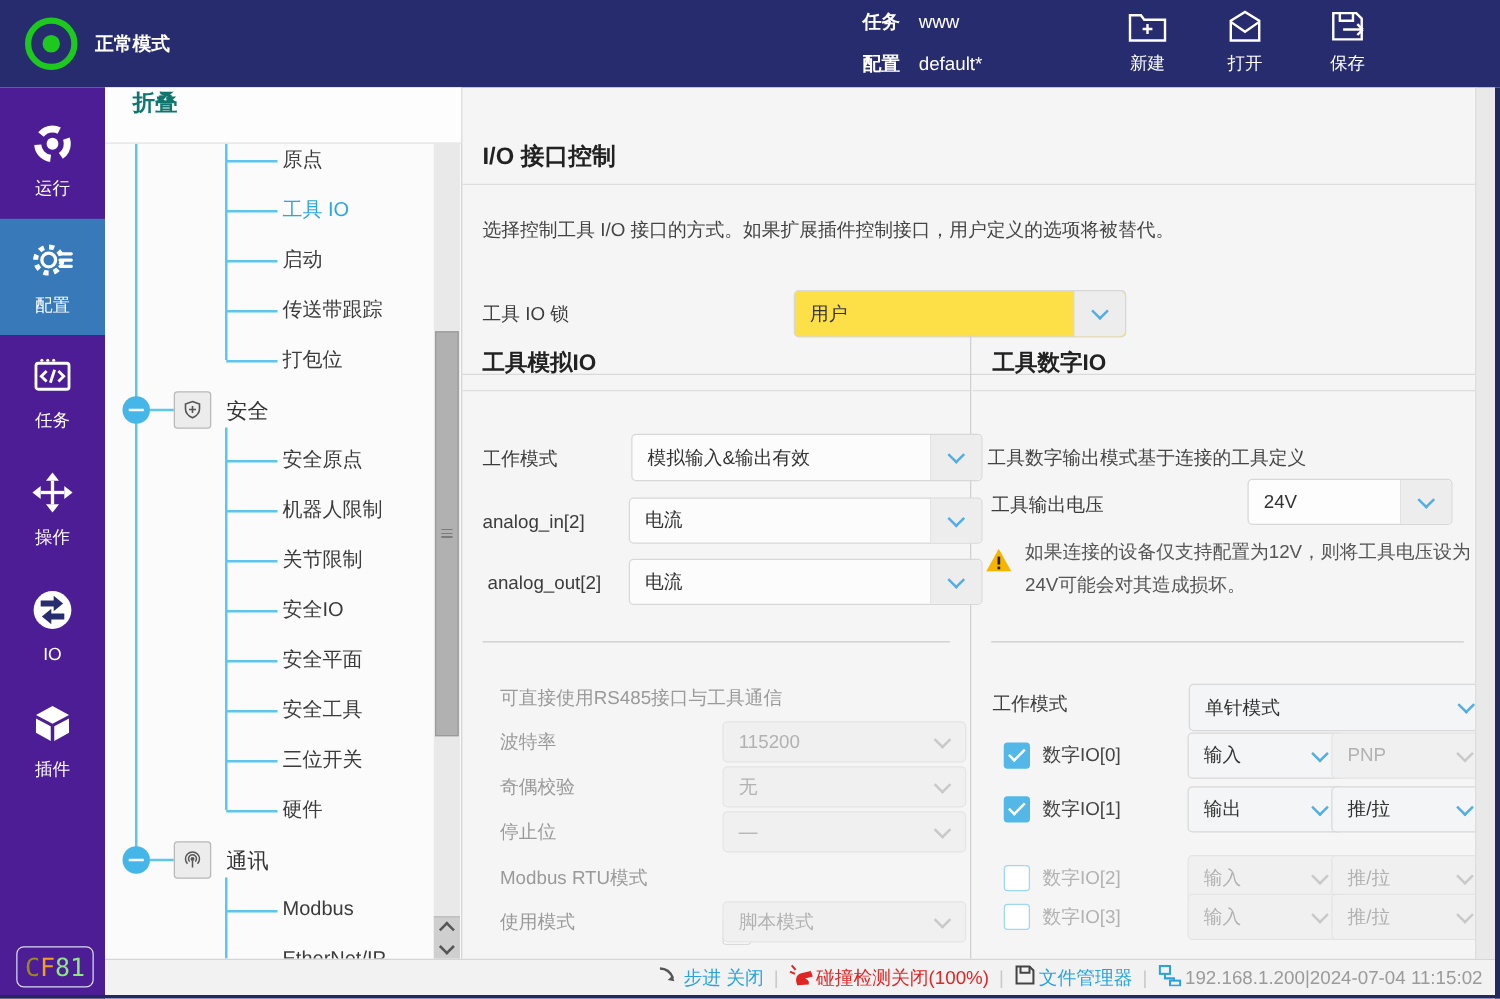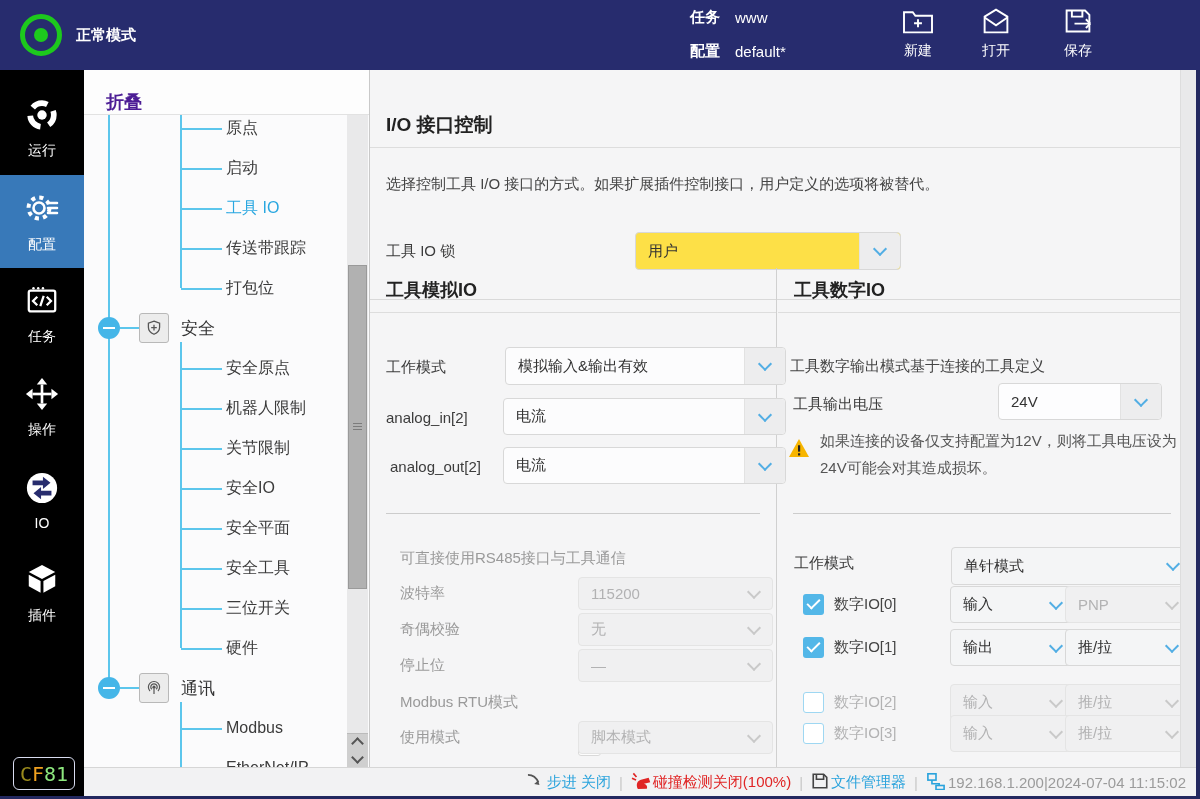--- a/index.html
+++ b/index.html
@@ -10,31 +10,31 @@
   
   .topbar{left:0;top:0;width:1200px;height:70px;background:#272c6e;color:#fff;}
   .ring{left:20px;top:14px;width:42px;height:42px;border:5px solid #1dc91d;border-radius:50%;}
   .ring::after{content:"";position:absolute;left:9px;top:9px;width:14px;height:14px;background:#1dc91d;border-radius:50%;}
   .mode{left:76px;top:0;height:70px;display:flex;align-items:center;font-size:15px;font-weight:bold;}
   .tbrow{display:flex;gap:15px;font-size:15px;align-items:center;}
   .tbrow .k{font-weight:bold;}
   .tb-act{width:70px;display:flex;flex-direction:column;align-items:center;gap:4px;font-size:14px;cursor:pointer;}
 
   
-  .sidebar{left:0;top:70px;width:84px;height:729px;background:#000000;}
+  .sidebar{left:0;top:70px;width:84px;height:729px;background:#4c1d95;}
   .side-item{height:93px;display:flex;flex-direction:column;align-items:center;justify-content:center;gap:7px;color:#fff;font-size:14px;cursor:pointer;}
   .side-item.sel{background:#3879b9;}
   .badge{left:13px;bottom:9px;width:62px;height:33px;border:1px solid #d8dcf0;border-radius:6px;
          display:flex;align-items:center;justify-content:center;font-family:"DejaVu Sans Mono","Liberation Mono",monospace;font-size:20px;}
   .bc{color:#9a8a1c}.bf{color:#f0a11f}.bn{color:#8de87e}
 
   
   .treepanel{left:84px;top:70px;width:286px;height:697px;background:#fbfbfc;border-right:1px solid #c9c9c9;}
   .tree-head{left:0;top:0;width:100%;height:45px;background:#fdfdfd;border-bottom:1px solid #e2e2e2;
-             display:flex;align-items:flex-end;padding-left:22px;font-size:18px;font-weight:bold;color:#4c1d95;}
+             display:flex;align-items:flex-start;padding-left:22px;font-size:18px;font-weight:bold;color:#0f766e;}
   .tree-body{left:0;top:45px;right:22px;bottom:0;overflow:hidden;}
   .vline{position:absolute;width:0;border-left:2px solid #5cc6ec;}
   .trow{height:40px;position:relative;display:flex;align-items:center;cursor:pointer;}
   .trow.child::before{content:"";position:absolute;left:97px;top:50%;width:41px;height:0;border-top:2px solid #5cc6ec;}
   .trow.child .tlabel{margin-left:142px;font-size:16px;color:#3b3b3b;}
   .trow.child.sel .tlabel{color:#29a7e0;}
   .minus{position:relative;margin-left:14px;width:22px;height:22px;background:#45b6e8;border-radius:50%;flex:none;}
   .minus::after{content:"";position:absolute;left:5px;top:10px;width:12px;height:2px;background:#fff;}
   .pline{width:19px;border-top:2px solid #5cc6ec;flex:none;}
   .pbox{width:28px;height:28px;background:#ececec;border:1px solid #b8b8b8;border-radius:3px;
@@ -224,25 +224,25 @@
 
       <div class="vline" style="left:24px;top:0;height:573px;"></div>
       <div class="vline" style="left:96px;top:0;height:173px;"></div>
       <div class="vline" style="left:96px;top:227px;height:306px;"></div>
       <div class="vline" style="left:96px;top:587px;height:65px;"></div>
 
       <div style="margin-top:-7px;">
         <div class="trow child">
             <span class="tlabel">原点</span>
           </div>
-        <div class="trow child">
-            <span class="tlabel">启动</span>
-          </div>
         <div class="trow child sel">
             <span class="tlabel">工具 IO</span>
+          </div>
+        <div class="trow child">
+            <span class="tlabel">启动</span>
           </div>
         <div class="trow child">
             <span class="tlabel">传送带跟踪</span>
           </div>
         <div class="trow child">
             <span class="tlabel">打包位</span>
           </div>
 
         <div class="trow parent">
           <span class="minus"></span>

